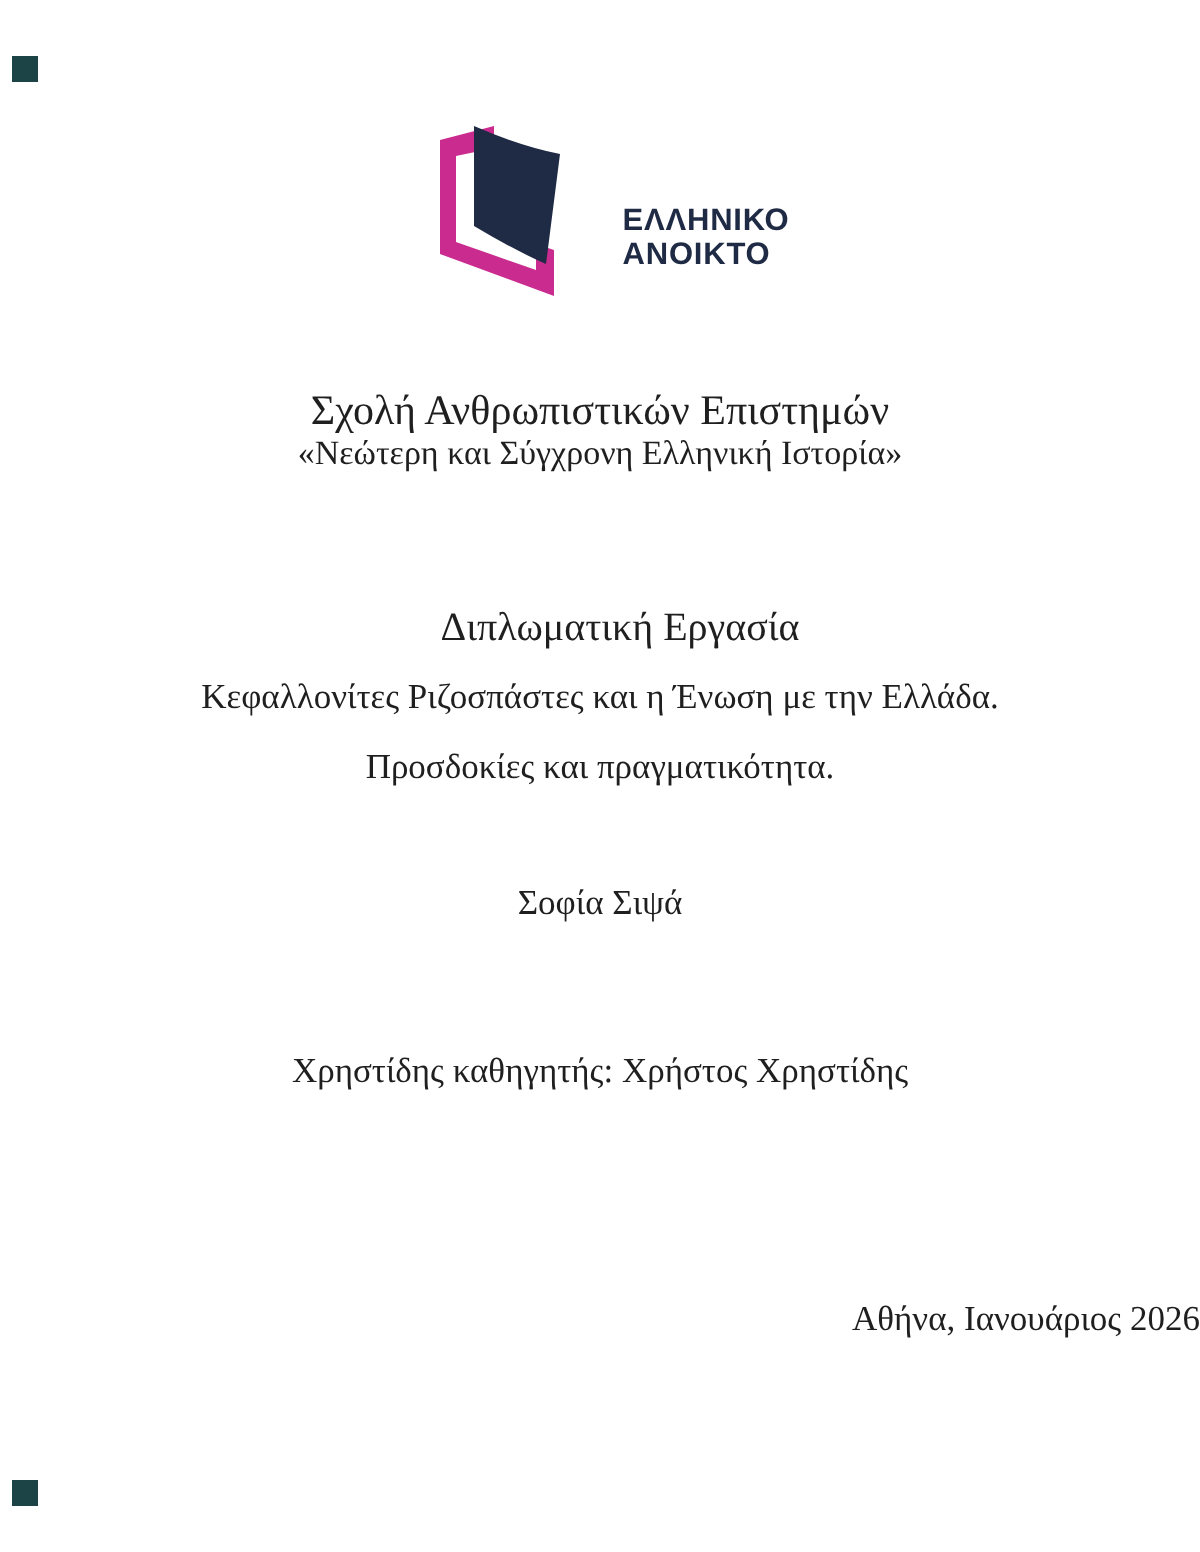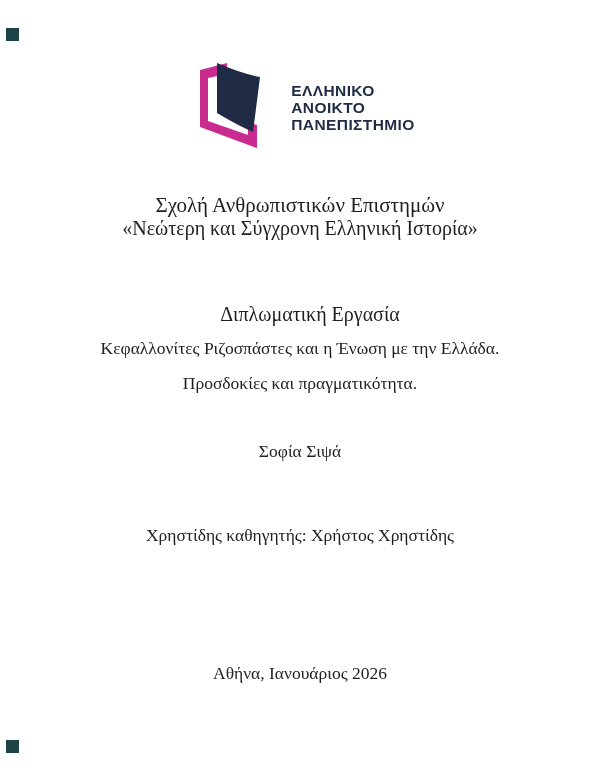--- a/index.html
+++ b/index.html
@@ -25,21 +25,21 @@
   .corner-marker.top { left: 6px; top: 28px; }
   .corner-marker.bottom { left: 6px; top: 740px; }
 
   .logo {
     position: absolute;
     top: 60px;
     left: 0;
     right: 0;
     display: flex;
     justify-content: center;
-    align-items: flex-start;
+    align-items: center;
     gap: 16px;
   }
   .emblem {
     width: 90px;
     height: 95px;
     display: block;
   }
   .wordmark {
     margin-top: 22px;
     font-family: "Liberation Sans", sans-serif;
@@ -53,45 +53,44 @@
   }
 
   .line {
     position: absolute;
     left: 0;
     right: 0;
     text-align: center;
     white-space: nowrap;
   }
   .school     { top: 193px; font-size: 21px; }
-  .program    { top: 217px; font-size: 20px; }
+  .program    { top: 217px; font-size: 17px; }
   .thesis-type  { top: 303px; font-size: 20px; margin-left: 20px; }
   .title-1    { top: 338px; font-size: 17.5px; }
   .title-2    { top: 373px; font-size: 17.5px; }
   .author     { top: 441px; font-size: 17.5px; }
   .supervisor { top: 525px; font-size: 17.5px; }
-  .place-date { top: 663px; font-size: 17.5px; }
+  .place-date { top: 649px; font-size: 17.5px; text-align: right; }
 </style>
 </head>
 <body>
 
 <div class="page">
 
   <span class="corner-marker top"></span>
   <span class="corner-marker bottom"></span>
 
   <div class="logo">
     <svg class="emblem" viewBox="0 0 90 95" xmlns="http://www.w3.org/2000/svg" aria-hidden="true">
       <path fill="var(--logo-magenta, #c92b8f)" d="M15,10 L42,3 L42,14 L23,18 L23,61 L63,75 L63,62 L72,65 L72,88 L15,67 Z"></path>
       <path fill="var(--logo-navy, #1f2a44)" d="M32,3 Q55,13 75,17 L68,72 Q52,65 32,53 Z"></path>
     </svg>
     <div class="wordmark">
       <div>ΕΛΛΗΝΙΚΟ</div>
       <div>ΑΝΟΙΚΤΟ</div>
-      <div>ΠΑΝΕΠΙΣΤΗΜΙΟ</div>
     </div>
   </div>
 
   <div class="line school">Σχολή Ανθρωπιστικών Επιστημών</div>
   <div class="line program">«Νεώτερη και Σύγχρονη Ελληνική Ιστορία»</div>
 
   <div class="line thesis-type">Διπλωματική Εργασία</div>
   <div class="line title-1">Κεφαλλονίτες Ριζοσπάστες και η Ένωση με την Ελλάδα.</div>
   <div class="line title-2">Προσδοκίες και πραγματικότητα.</div>
 

